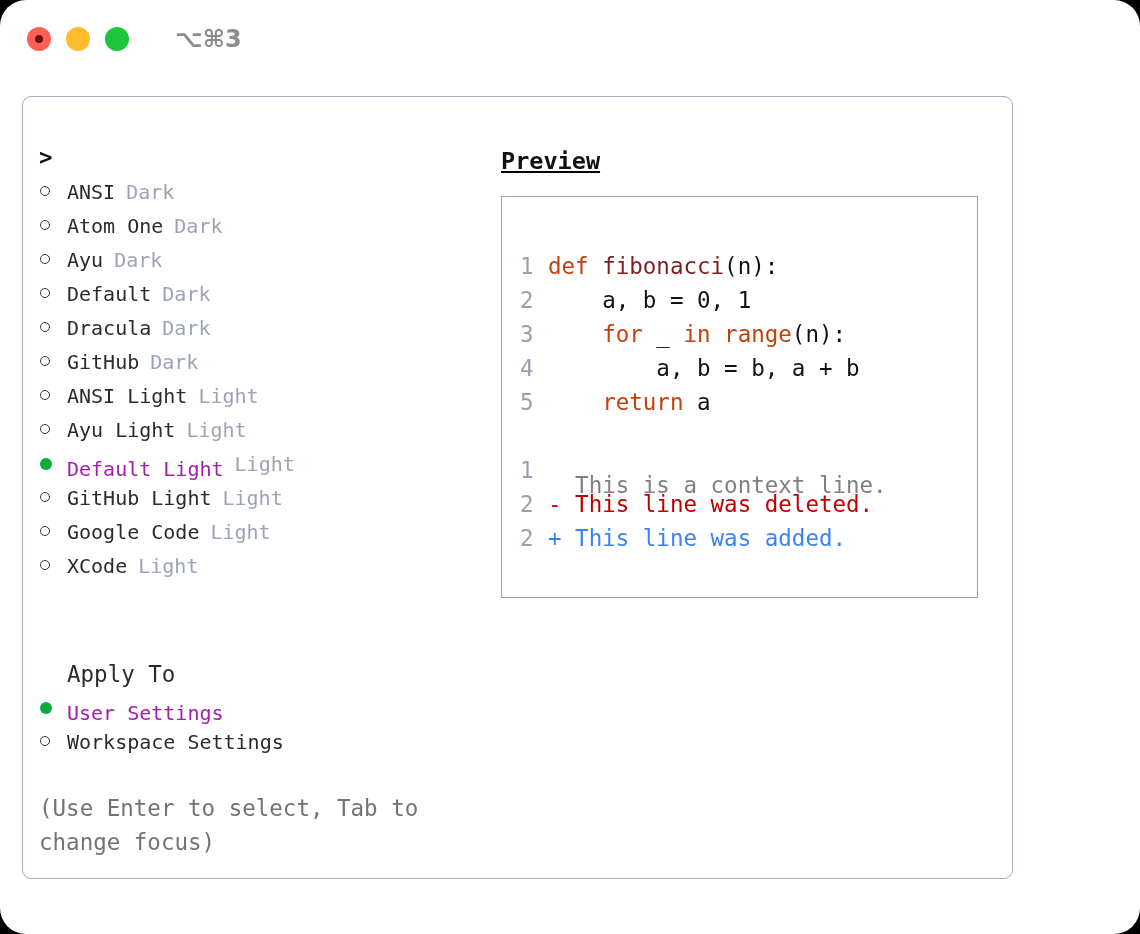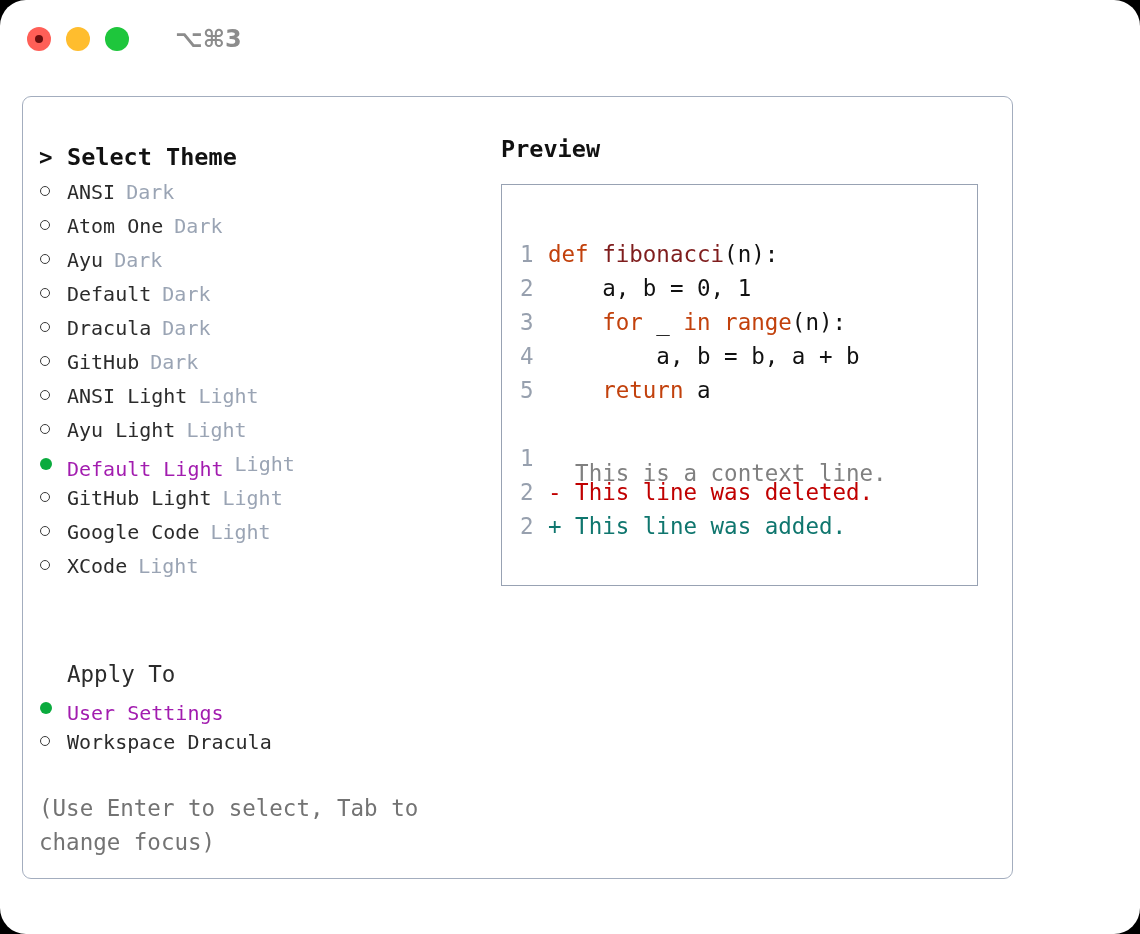--- a/index.html
+++ b/index.html
@@ -168,22 +168,23 @@
     color: #737373;
     line-height: 34px;
     width: 400px;
     white-space: pre-wrap;
   }
 
   
   #right-col {
     position: absolute;
     left: 478px;
-    top: 34px;
+    top: 46px;
     width: 500px;
+    text-decoration: underline;
   }
   #preview-title {
     font-size: 23.5px;
     font-weight: bold;
     color: #111111;
     line-height: 36px;
     white-space: pre;
   }
   #preview-box {
     margin-top: 17px;
@@ -215,21 +216,21 @@
     color: #97a0ae;
     text-align: left;
   }
   .blank-line { height: 34px; }
 
   .tok-kw   { color: #c2410c; }
   .tok-fn   { color: #7f1d1d; }
   .tok-pl   { color: #111111; }
   .tok-ctx  { color: #808080; margin-top: 29px; }
   .tok-del  { color: #c00000; }
-  .tok-add  { color: #0f766e; text-align: center; }
+  .tok-add  { color: #3b82f6; text-align: center; }
 </style>
 </head>
 <body>
 
 <div id="page">
 
   <div id="titlebar">
     <div class="lights">
       <div class="light red">
           <span class="dot"></span>
@@ -239,21 +240,20 @@
     </div>
     <div id="shortcut">⌥⌘3</div>
   </div>
 
   <div id="frame">
 
     <div id="left-col">
 
       <div class="hdr-row">
         <span class="marker">&gt;</span>
-        <span>Select Theme</span>
       </div>
 
       <div id="theme-list">
           <div class="row"><span class="marker bullet-hollow"></span><span class="item-name">ANSI</span><span class="item-tag">Dark</span></div>
           <div class="row"><span class="marker bullet-hollow"></span><span class="item-name">Atom One</span><span class="item-tag">Dark</span></div>
           <div class="row"><span class="marker bullet-hollow"></span><span class="item-name">Ayu</span><span class="item-tag">Dark</span></div>
           <div class="row"><span class="marker bullet-hollow"></span><span class="item-name">Default</span><span class="item-tag">Dark</span></div>
           <div class="row"><span class="marker bullet-hollow"></span><span class="item-name">Dracula</span><span class="item-tag">Dark</span></div>
           <div class="row"><span class="marker bullet-hollow"></span><span class="item-name">GitHub</span><span class="item-tag">Dark</span></div>
           <div class="row"><span class="marker bullet-hollow"></span><span class="item-name">ANSI Light</span><span class="item-tag">Light</span></div>
@@ -263,21 +263,21 @@
           <div class="row"><span class="marker bullet-hollow"></span><span class="item-name">Google Code</span><span class="item-tag">Light</span></div>
           <div class="row"><span class="marker bullet-hollow"></span><span class="item-name">XCode</span><span class="item-tag">Light</span></div>
         </div>
 
       <div class="spacer-sm"></div>
 
       <div class="section-label">Apply To</div>
 
       <div id="apply-list">
           <div class="row"><span class="marker bullet-filled"></span><span class="item-name selected">User Settings</span></div>
-          <div class="row"><span class="marker bullet-hollow"></span><span class="item-name">Workspace Dracula</span></div>
+          <div class="row"><span class="marker bullet-hollow"></span><span class="item-name">Workspace Settings</span></div>
         </div>
 
       <div class="spacer-xs"></div>
 
       <div id="hint">(Use Enter to select, Tab to change focus)</div>
     </div>
 
     <div id="right-col">
       <div id="preview-title">Preview</div>
       <div id="preview-box">

